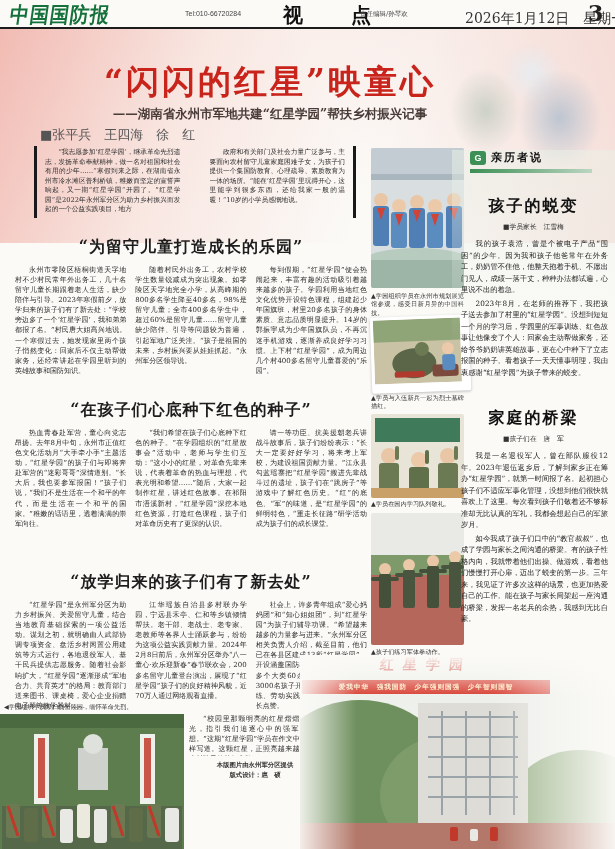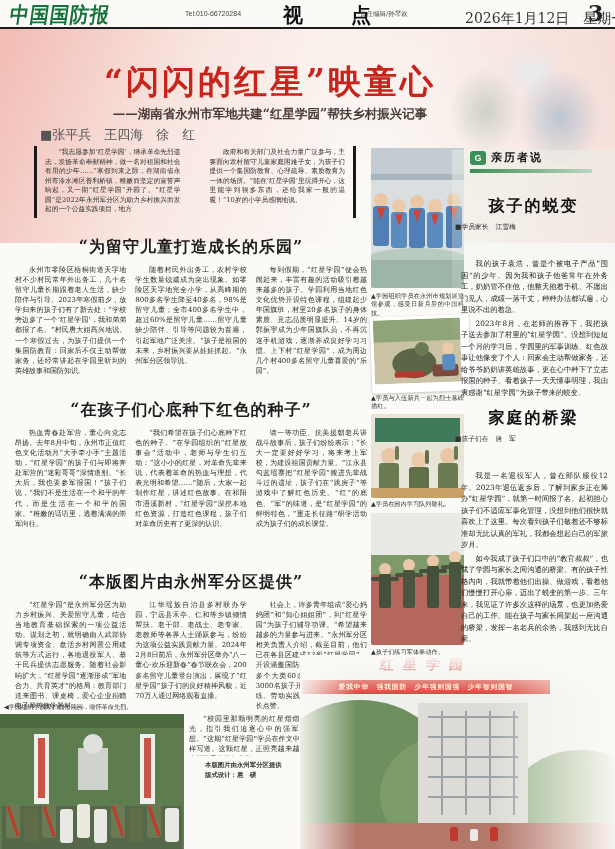--- a/index.html
+++ b/index.html
@@ -56,28 +56,28 @@
   .sb-bg{left:452px;top:150px;width:163px;height:560px;
          background:linear-gradient(180deg,rgba(233,240,231,.55),rgba(255,255,255,0) 35%);}
   .badge{left:470px;top:150px;display:flex;align-items:center;gap:5px;z-index:5;}
   .badge-g{width:16px;height:14px;background:#3c8f55;color:#fff;border-radius:3px;font-size:9px;
            font-weight:bold;display:flex;align-items:center;justify-content:center;
            font-family:"Liberation Sans",sans-serif;}
   .badge-t{font-size:11px;font-weight:bold;color:#111;letter-spacing:2px;}
   .badge-line{left:470px;top:169px;width:122px;height:3.5px;
               background:linear-gradient(90deg,#3c8f55,#bcd6c2);}
   .sb-title{left:455px;width:157px;text-align:center;font-size:16px;font-weight:bold;color:#111;letter-spacing:2px;}
-  .sb-by{left:455px;width:157px;font-size:6.8px;color:#333;}
-  .sb-body{left:461px;width:147px;font-size:7.3px;line-height:1.58;text-align:justify;color:#222;overflow:hidden;z-index:6;margin-top:20px;}
+  .sb-by{left:455px;width:157px;text-align:center;font-size:6.8px;color:#333;}
+  .sb-body{left:461px;width:147px;font-size:7.3px;line-height:1.58;text-align:justify;color:#222;overflow:hidden;z-index:6;}
   .sb-body p{margin:0 0 2px 0;text-indent:2em;}
 
   
   .cont{left:189px;top:714px;width:118px;height:42px;font-size:7px;line-height:1.44;
         text-align:justify;color:#2b2b2b;text-indent:2em;overflow:hidden;}
-  .credits{left:205px;top:760px;width:100px;text-align:left;font-size:6.4px;font-weight:bold;color:#333;line-height:1.6;}
+  .credits{left:205px;top:760px;width:100px;text-align:center;font-size:6.4px;font-weight:bold;color:#333;line-height:1.6;}
   .bl-photo{left:0;top:714px;width:184px;height:135px;overflow:hidden;}
   .br-photo{left:300px;top:655px;width:315px;height:194px;overflow:hidden;}
   .br-fade{position:absolute;inset:0;background:
       linear-gradient(180deg,rgba(251,250,247,1) 0%,rgba(251,250,247,0) 22%),
       linear-gradient(90deg,rgba(251,250,247,.9) 0%,rgba(251,250,247,0) 18%),
       linear-gradient(270deg,rgba(251,250,247,.95) 0%,rgba(251,250,247,0) 38%);}
   .callig{position:absolute;left:80px;top:1px;font-size:14px;font-weight:bold;color:#c4281e;
           letter-spacing:9px;transform:skewX(-6deg);white-space:nowrap;}
   .banner{position:absolute;left:2px;top:25px;width:248px;height:14px;background:#d63a2e;
           color:#fff2c8;font-size:6.6px;font-weight:bold;display:flex;align-items:center;
@@ -109,33 +109,33 @@
 
   <div class="abs intro">
     <div class="intro-cols">
       <div class="icol">“我志愿参加‘红星学园’，继承革命先烈遗志，发扬革命奉献精神，做一名对祖国和社会有用的少年……”寒假到来之际，在湖南省永州市冷水滩区普利桥镇，稚嫩而坚定的宣誓声响起，又一期“红星学园”开园了。“红星学园”是2022年永州军分区为助力乡村振兴而发起的一个公益实践项目，地方</div>
       <div class="icol">政府和有关部门及社会力量广泛参与，主要面向农村留守儿童家庭困难子女，为孩子们提供一个集国防教育、心理疏导、素质教育为一体的场所。“能在‘红星学园’里玩得开心，这里能学到很多东西，还给我家一般的温暖！”10岁的小学员感慨地说。</div>
     </div>
   </div>
 
   <div class="abs stitle" style="top:237px;">“为留守儿童打造成长的乐园”</div>
   <div class="abs sbody" style="top:265px;height:113px;">
-    <div class="col">永州市零陵区梧桐街道天字地村不少村民常年外出务工，几十名留守儿童长期跟着老人生活，缺少陪伴与引导。2023年寒假前夕，放学归来的孩子们有了新去处：“学校旁边多了一个‘红星学园’，我和弟弟都报了名。”村民唐大姐高兴地说。一个寒假过去，为孩子们提供一个集国防教育：回家后不仅主动帮做家务，还经常讲起在学园里听到的英雄故事和国防知识。</div>
+    <div class="col">永州市零陵区梧桐街道天字地村不少村民常年外出务工，几十名留守儿童长期跟着老人生活，缺少陪伴与引导。2023年寒假前夕，放学归来的孩子们有了新去处：“学校旁边多了一个‘红星学园’，我和弟弟都报了名。”村民唐大姐高兴地说。一个寒假过去，她发现家里两个孩子悄然变化：回家后不仅主动帮做家务，还经常讲起在学园里听到的英雄故事和国防知识。</div>
     <div class="col">随着村民外出务工，农村学校学生数量锐减成为突出现象。如零陵区天字地完全小学，从高峰期的800多名学生降至40多名，98%是留守儿童；全市400多名学生中，超过60%是留守儿童……留守儿童缺少陪伴、引导等问题较为普遍，引起军地广泛关注。“孩子是祖国的未来，乡村振兴要从娃娃抓起。”永州军分区领导说。</div>
     <div class="col">每到假期，“红星学园”便会热闹起来，丰富有趣的活动吸引着越来越多的孩子。学园利用当地红色文化优势开设特色课程，组建起少年国旗班，村里20多名孩子的身体素质、意志品质明显提升。14岁的郭振宇成为少年国旗队员，不再沉迷手机游戏，逐渐养成良好学习习惯。上下村“红星学园”，成为周边几个村400多名留守儿童喜爱的“乐园”。</div>
   </div>
 
   <div class="abs stitle" style="top:400px;">“在孩子们心底种下红色的种子”</div>
   <div class="abs sbody" style="top:428px;height:120px;">
     <div class="col">热血青春赴军营，童心向党志昂扬。去年8月中旬，永州市正值红色文化活动月“大手牵小手”主题活动，“红星学园”的孩子们与即将奔赴军营的“迷彩哥哥”深情道别。“长大后，我也要参军报国！”孩子们说，“我们不是生活在一个和平的年代，而是生活在一个和平的国家。”稚嫩的话语里，透着满满的崇军向往。</div>
     <div class="col">“我们希望在孩子们心底种下红色的种子。”在学园组织的“红星故事会”活动中，老师与学生们互动：“这小小的红星，对革命先辈来说，代表着革命的热血与理想，代表光明和希望……”随后，大家一起制作红星，讲述红色故事。在祁阳市浯溪新村，“红星学园”深挖本地红色资源，打造红色课程，孩子们对革命历史有了更深的认识。</div>
     <div class="col">请一等功臣、抗美援朝老兵讲战斗故事后，孩子们纷纷表示：“长大一定要好好学习，将来考上军校，为建设祖国贡献力量。”江永县勾蓝瑶寨把“红星学园”搬进先辈战斗过的遗址，孩子们在“跳房子”等游戏中了解红色历史。“红”的底色、“军”的味道，是“红星学园”的鲜明特色，“重走长征路”研学活动成为孩子们的成长课堂。</div>
   </div>
 
-  <div class="abs stitle" style="top:572px;">“本版图片由永州军分区提供”</div>
+  <div class="abs stitle" style="top:572px;">“放学归来的孩子们有了新去处”</div>
   <div class="abs sbody" style="top:600px;height:110px;">
     <div class="col">“红星学园”是永州军分区为助力乡村振兴、关爱留守儿童，结合当地教育基础探索的一项公益活动。谋划之初，就明确由人武部协调专项资金、盘活乡村闲置公用建筑等方式运行，各地退役军人、基干民兵提供志愿服务。随着社会影响扩大，“红星学园”逐渐形成“军地合力、共育英才”的格局：教育部门送来图书、课桌椅，爱心企业捐赠电子琴等教学器材……</div>
     <div class="col">江华瑶族自治县多村联办学园，宁远县禾亭、仁和等乡镇倾情帮扶。老干部、老战士、老专家、老教师等各界人士踊跃参与，纷纷为这项公益实践贡献力量。2024年2月8日前后，永州军分区举办“八一童心·欢乐迎新春”春节联欢会，200多名留守儿童登台演出，展现了“红星学园”孩子们的良好精神风貌，近70万人通过网络观看直播。</div>
     <div class="col">社会上，许多青年组成“爱心妈妈团”和“知心姐姐团”，到“红星学园”为孩子们辅导功课。“希望越来越多的力量参与进来。”永州军分区相关负责人介绍，截至目前，他们已在各县区建成13所“红星学园”，开设涵盖国防教育、心理健康等10多个大类60余门课程，累计为近3000名孩子开展红色教育、军事训练、劳动实践等培训，受到学生家长点赞。</div>
   </div>
 
   <div class="abs ph" style="top:148px;height:140px;">
     <svg viewBox="0 0 93 140" width="93" height="140">
       <rect width="93" height="140" fill="#d9dee1"></rect>
       <rect width="93" height="30" fill="#c3ccd2"></rect>

